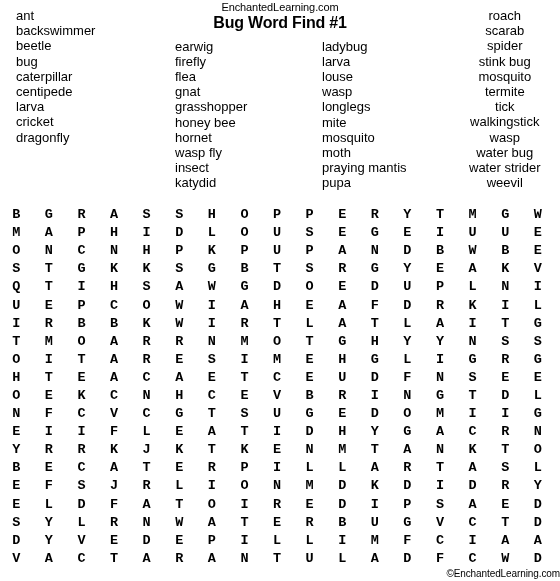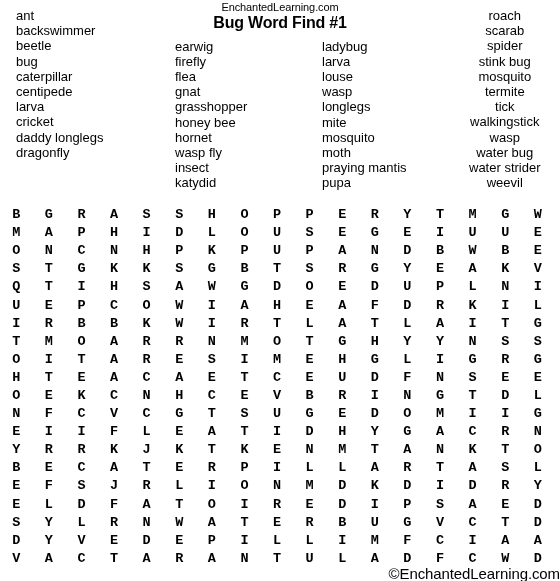--- a/index.html
+++ b/index.html
@@ -85,21 +85,21 @@
   }
 
   
   .footer {
     position: absolute;
     left: 4px;
     bottom: 1px;
     width: 556px;
     text-align: right;
     font-family: "Liberation Sans", sans-serif;
-    font-size: 15px;
+    font-size: 10px;
     line-height: 12px;
     letter-spacing: -0.1px;
   }
 </style>
 </head>
 <body>
 
 <div id="page">
 
   <div class="site-line">EnchantedLearning.com</div>
@@ -108,21 +108,20 @@
   <div class="wordlist">
     <div class="wl-col wl-col-0">
         <span class="wl-word">ant</span>
         <span class="wl-word">backswimmer</span>
         <span class="wl-word">beetle</span>
         <span class="wl-word">bug</span>
         <span class="wl-word">caterpillar</span>
         <span class="wl-word">centipede</span>
         <span class="wl-word">larva</span>
         <span class="wl-word">cricket</span>
-        <span class="wl-word">daddy longlegs</span>
         <span class="wl-word">dragonfly</span>
       </div>
     <div class="wl-col wl-col-1">
         <span class="wl-word">earwig</span>
         <span class="wl-word">firefly</span>
         <span class="wl-word">flea</span>
         <span class="wl-word">gnat</span>
         <span class="wl-word">grasshopper</span>
         <span class="wl-word">honey bee</span>
         <span class="wl-word">hornet</span>

